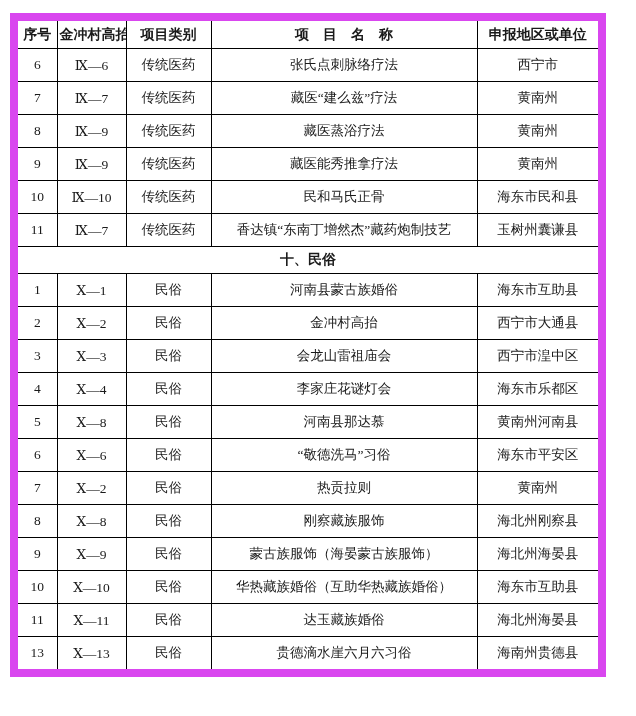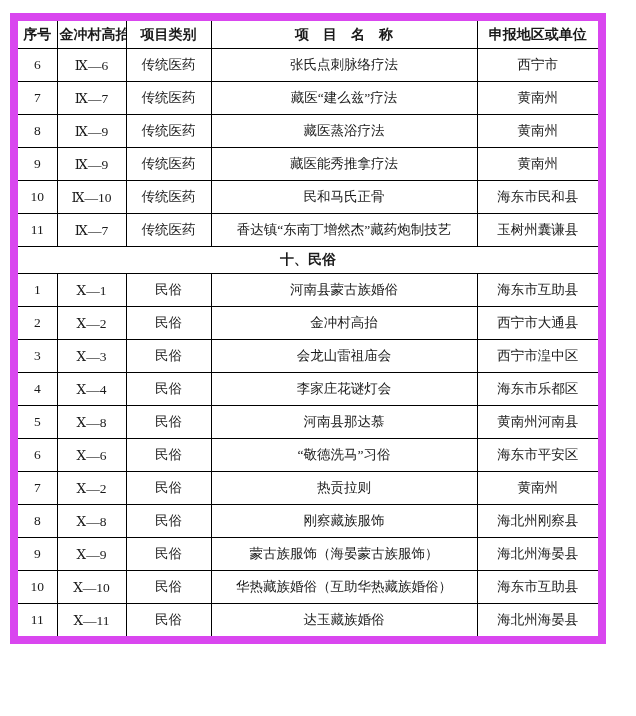--- a/index.html
+++ b/index.html
@@ -193,15 +193,22 @@
         <td>华热藏族婚俗（互助华热藏族婚俗）</td>
         <td>海东市互助县</td>
       </tr>
       <tr class="data-row">
         <td>11</td>
         <td>Ⅹ—11</td>
         <td>民俗</td>
         <td>达玉藏族婚俗</td>
         <td>海北州海晏县</td>
       </tr>
+      <tr class="data-row">
+        <td>13</td>
+        <td>Ⅹ—13</td>
+        <td>民俗</td>
+        <td>贵德滴水崖六月六习俗</td>
+        <td>海南州贵德县</td>
+      </tr>
     </tbody>
   </table>
 </div>
 
 </body></html>

